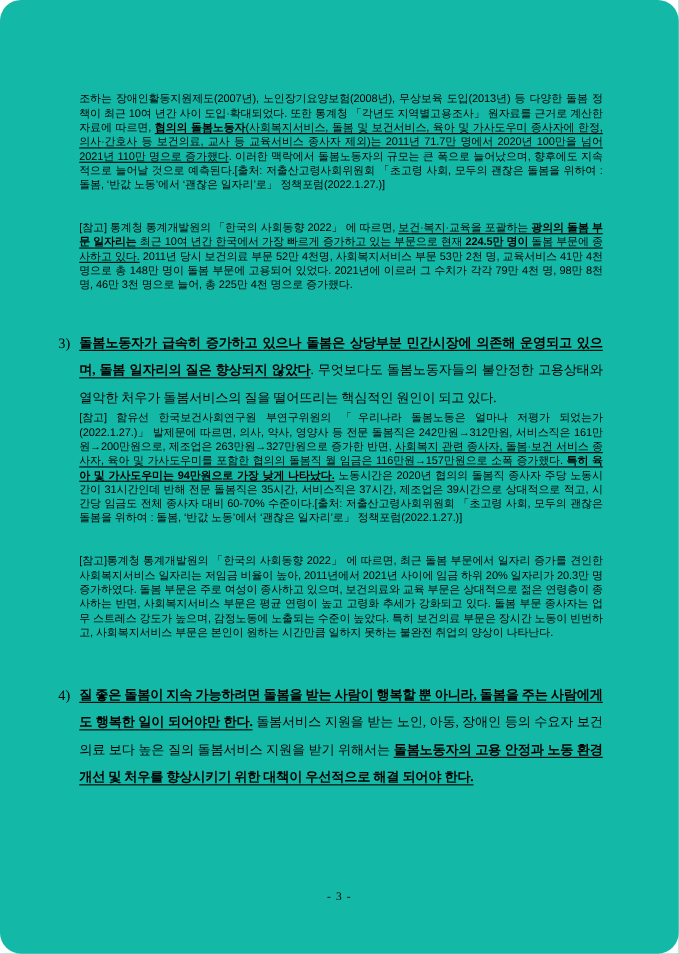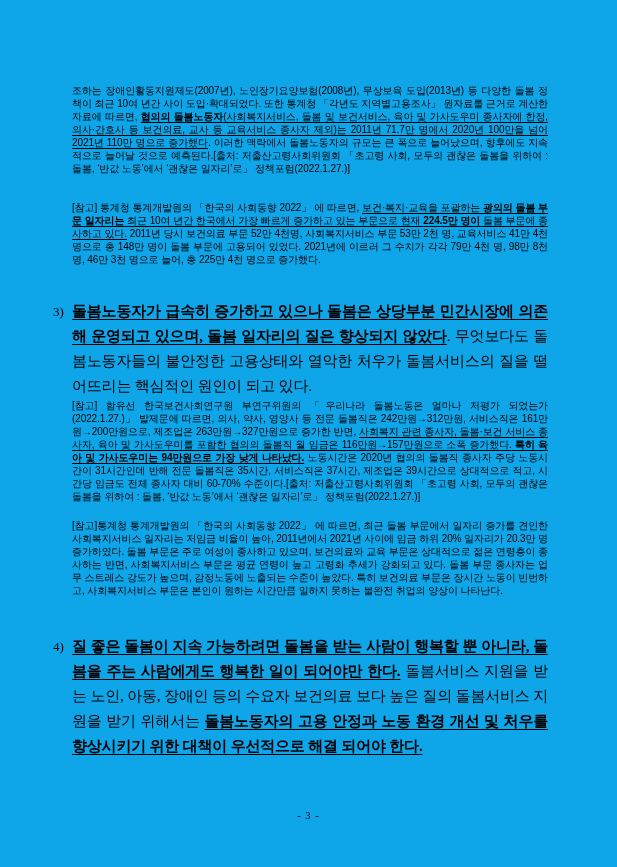--- a/index.html
+++ b/index.html
@@ -7,59 +7,60 @@
   body {
     position:relative;
     background:#ffffff;
     color:#000000;
     font-family:"Liberation Serif", serif;
     overflow:hidden;
   }
   .page {
     position:absolute;
     inset:0;
-    background:#0ea5e9;
+    background:#14b8a6;
+    border-radius:19px;
   }
   .content {
     position:absolute;
     left:72px;
     top:84px;
     width:476px;
   }
   
   .small {
     font-family:"Liberation Sans", sans-serif;
     font-size:10px;
     line-height:13px;
     text-align:justify;
     letter-spacing:-0.1px;
   }
   
   .big {
-    font-size:15px;
+    font-size:12px;
     line-height:25px;
     text-align:justify;
     letter-spacing:-0.2px;
   }
   .sec { position:relative; }
   .sec .num {
     position:absolute;
     left:-19px;
     top:0;
     font-size:13px;
     line-height:25px;
   }
   .u  { text-decoration:underline; text-underline-offset:2px; text-decoration-thickness:1px; }
   .bu { font-weight:bold; text-decoration:underline; text-underline-offset:2px; text-decoration-thickness:1px; }
   .big .u, .big .bu { text-underline-offset:3px; }
 
   .mt-ref1 { margin-top:26px; }
   .mt-sec3 { margin-top:33px; }
   .mt-ref2 { }
-  .mt-ref3 { margin-top:16px; }
+  .mt-ref3 { margin-top:26px; }
   .mt-sec4 { margin-top:37px; }
 
   .footer {
     position:absolute;
     left:0; right:0;
     top:810px;
     text-align:center;
     font-family:"Liberation Serif", serif;
     font-size:10.5px;
     letter-spacing:1px;

